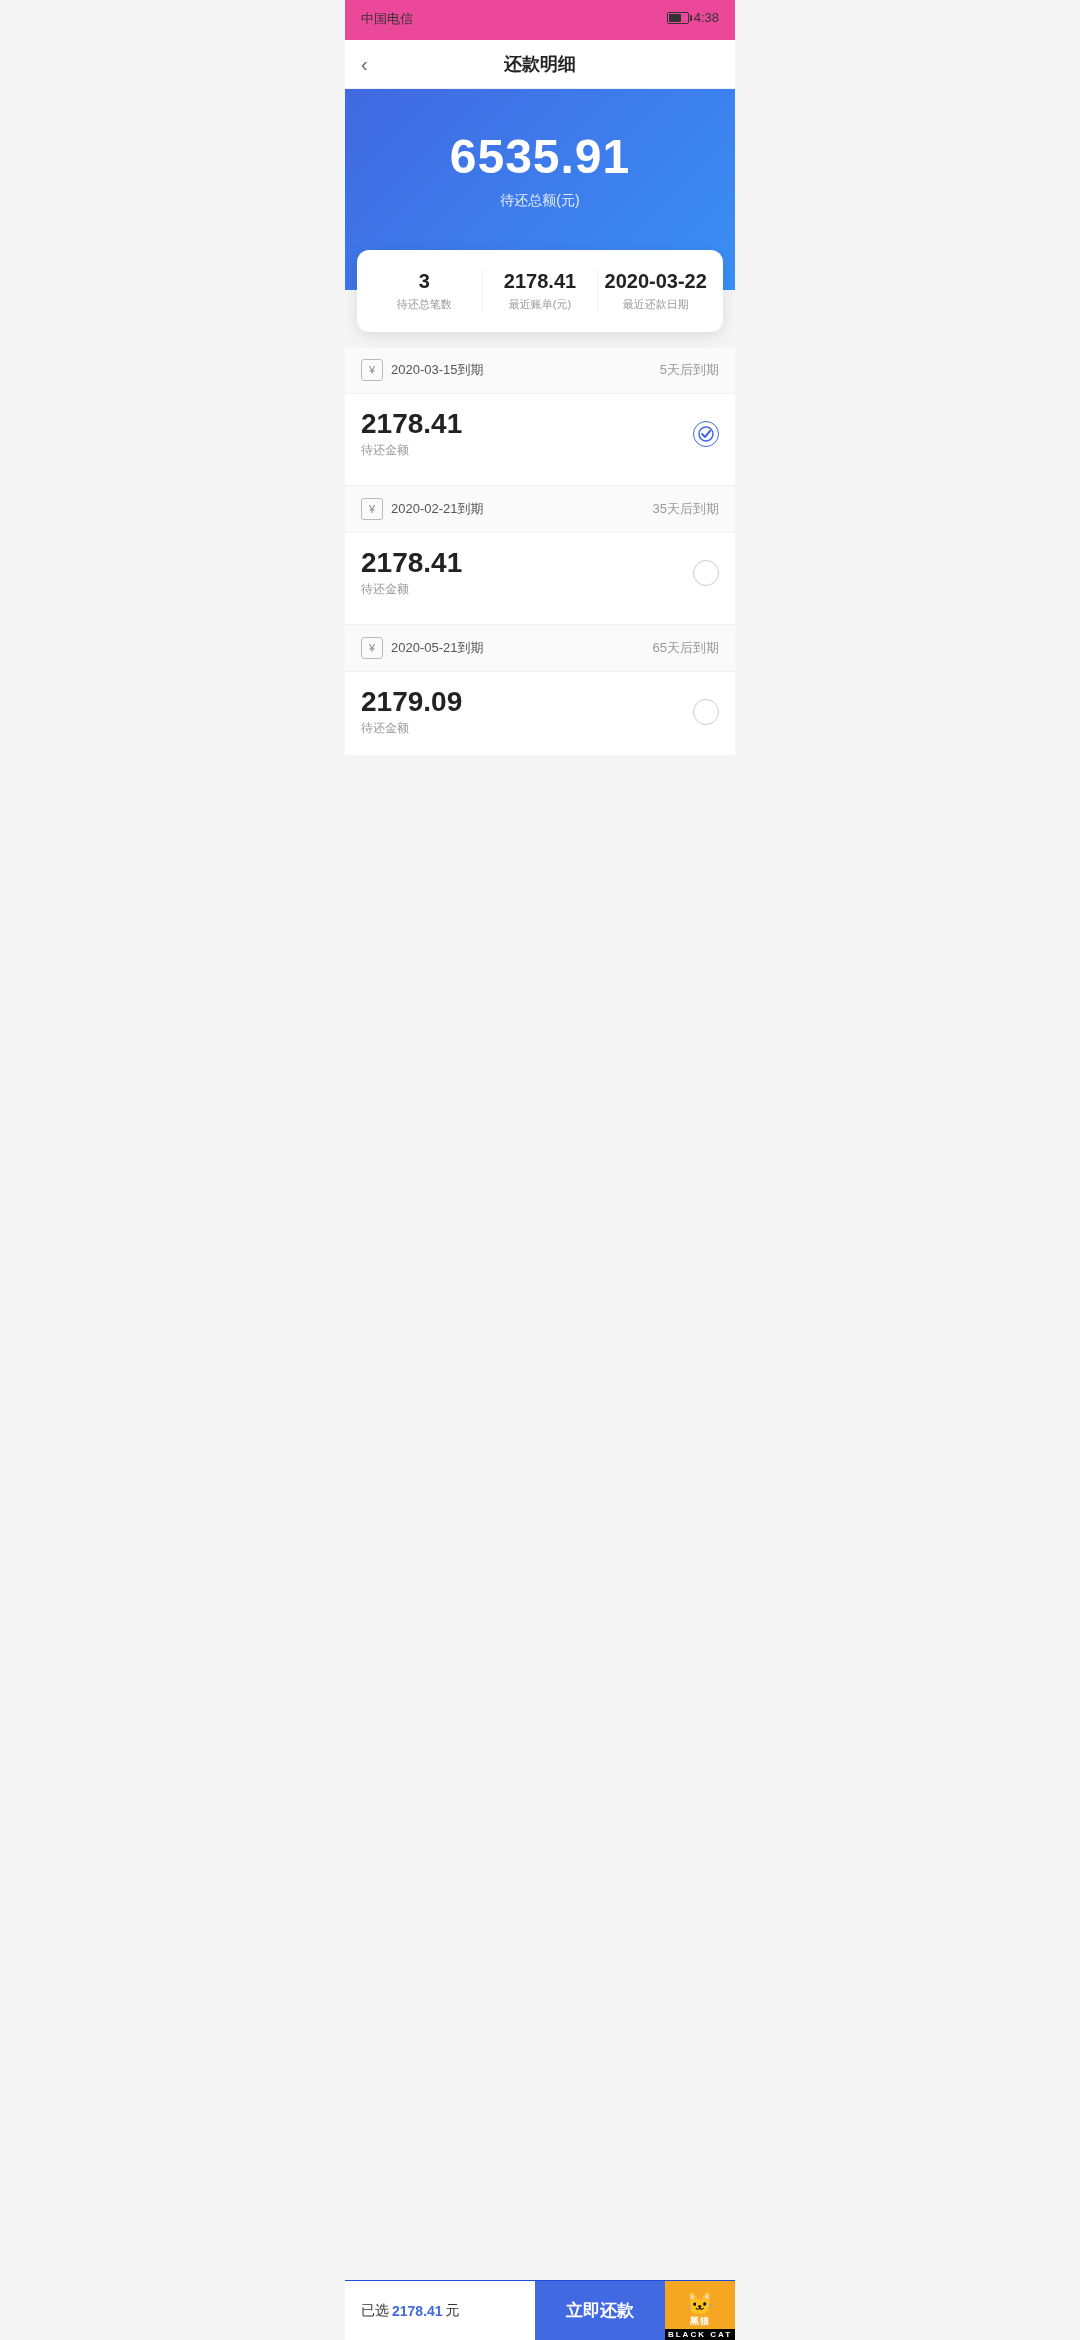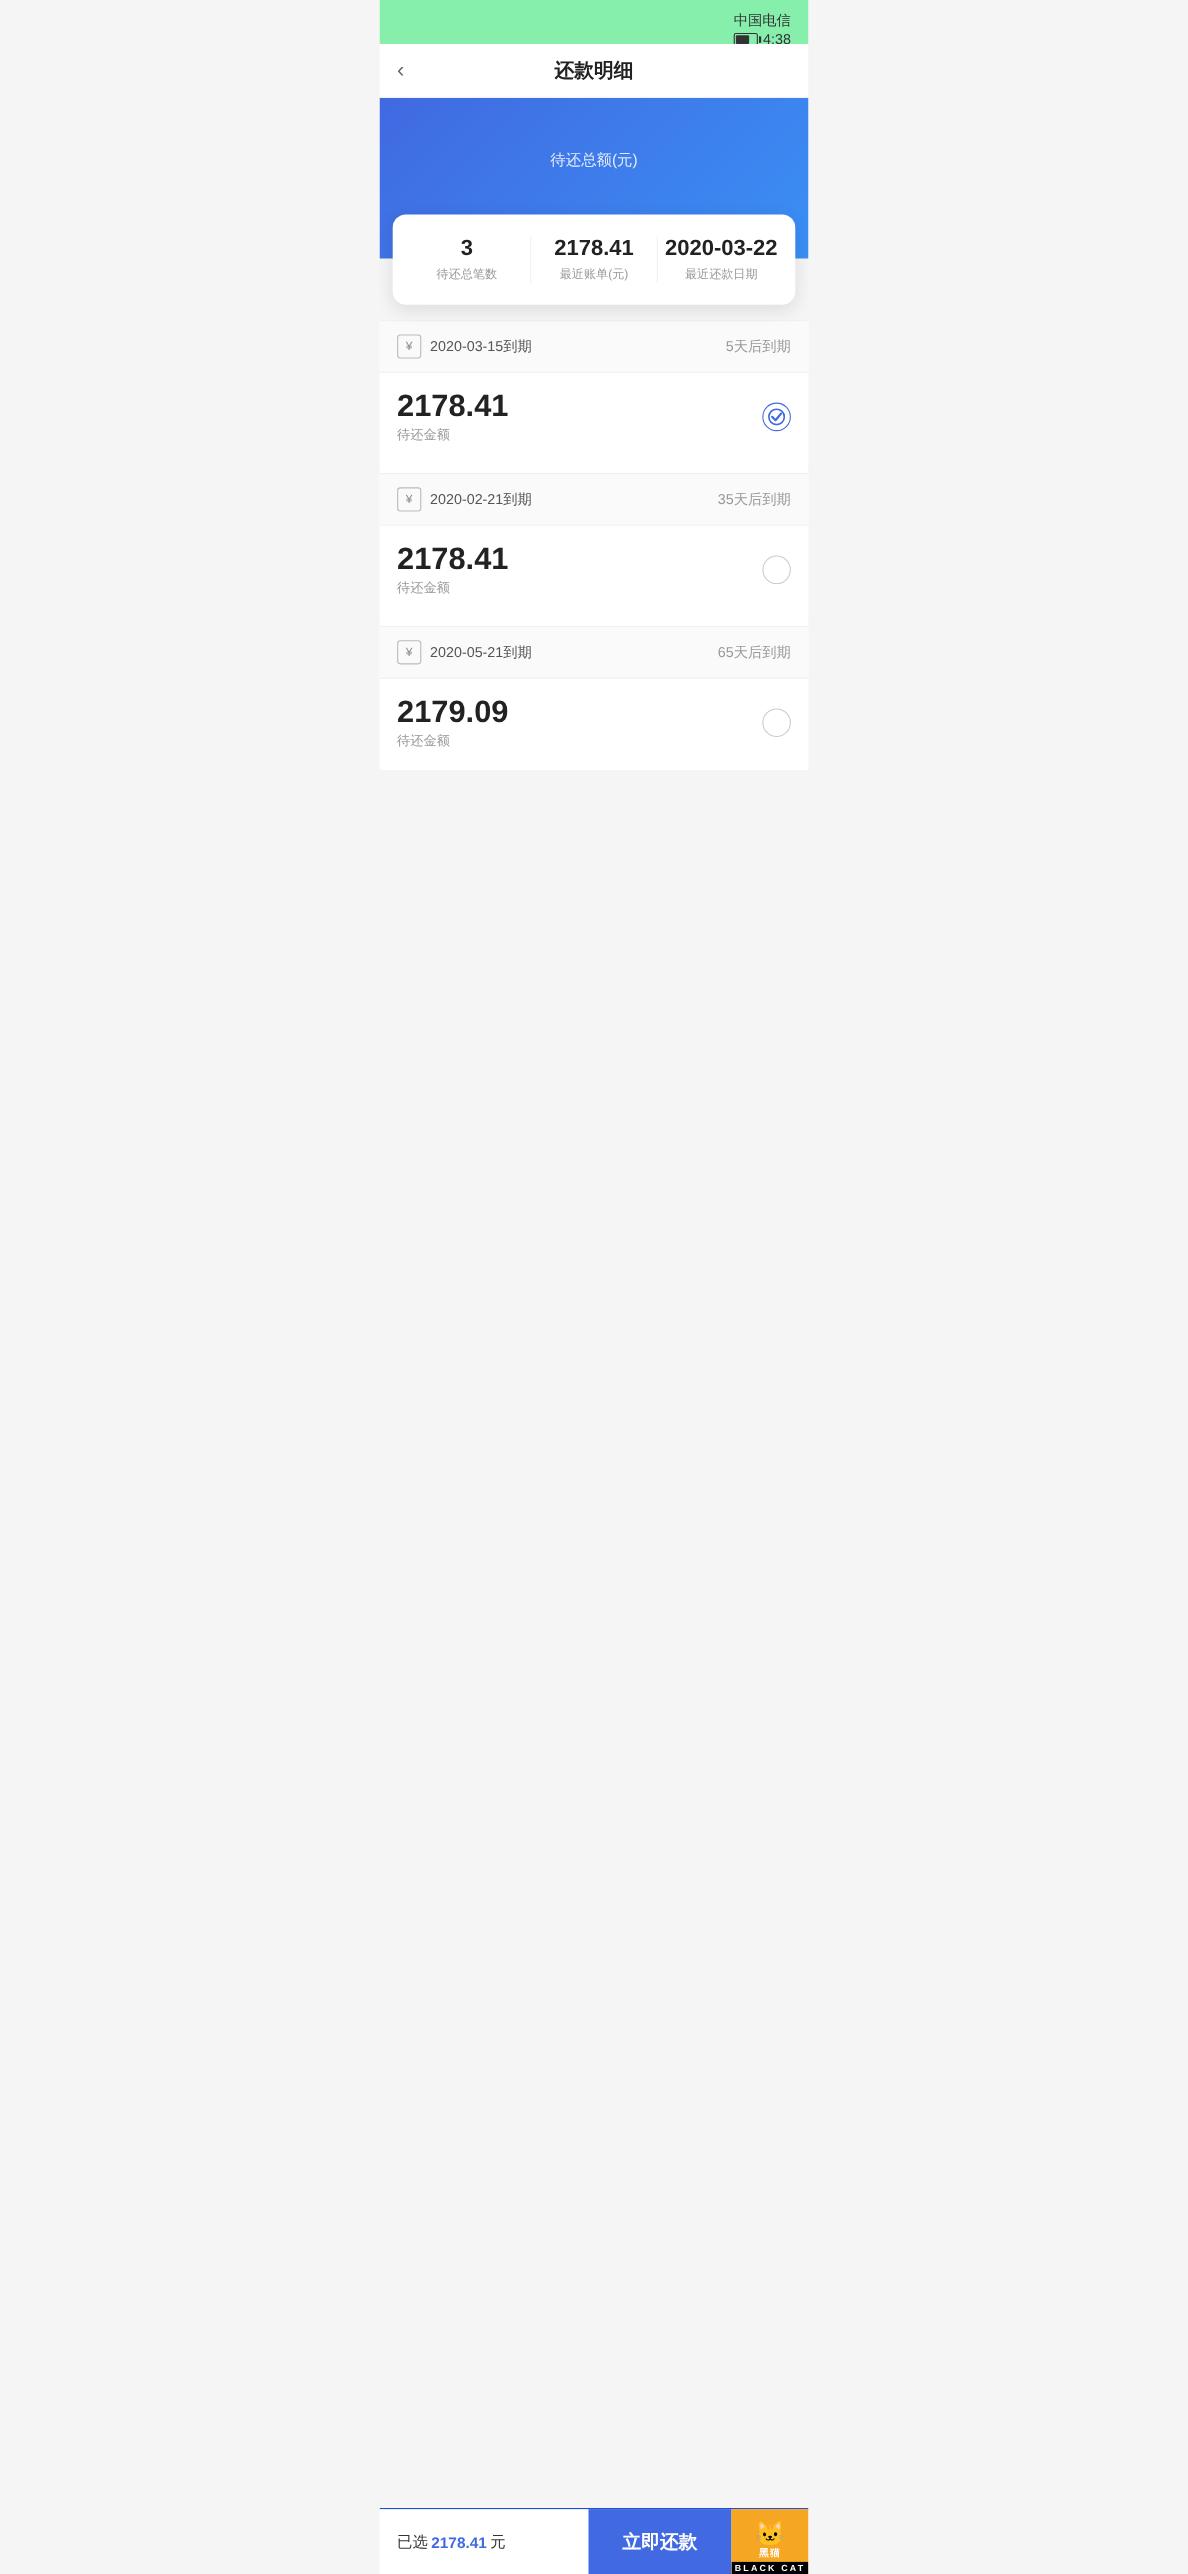--- a/index.html
+++ b/index.html
@@ -9,27 +9,26 @@
       background: #f5f5f5;
       width: 390px;
       min-height: 844px;
       margin: 0 auto;
       overflow-x: hidden;
       position: relative;
     }
 
     
     .status-bar {
-      background: #86efac;
+      background: #ec4899;
       display: flex;
       justify-content: space-between;
-      align-items: flex-end;
+      align-items: flex-start;
       padding: 10px 16px 6px;
       height: 40px;
-      flex-direction: column;
     }
     .status-left {
       font-size: 13px;
       color: #333;
       font-weight: 500;
     }
     .status-right {
       display: flex;
       align-items: center;
       gap: 3px;
@@ -308,20 +307,21 @@
     <span>4:38</span>
   </div>
 </div>
 
 <div class="nav-bar">
   <span class="nav-back">‹</span>
   <span class="nav-title">还款明细</span>
 </div>
 
 <div class="hero-section">
+  <div class="hero-amount">6535.91</div>
   <div class="hero-label">待还总额(元)</div>
 </div>
 
 <div class="summary-card">
   <div class="summary-item">
     <div class="summary-value">3</div>
     <div class="summary-key">待还总笔数</div>
   </div>
   <div class="summary-item">
     <div class="summary-value">2178.41</div>

